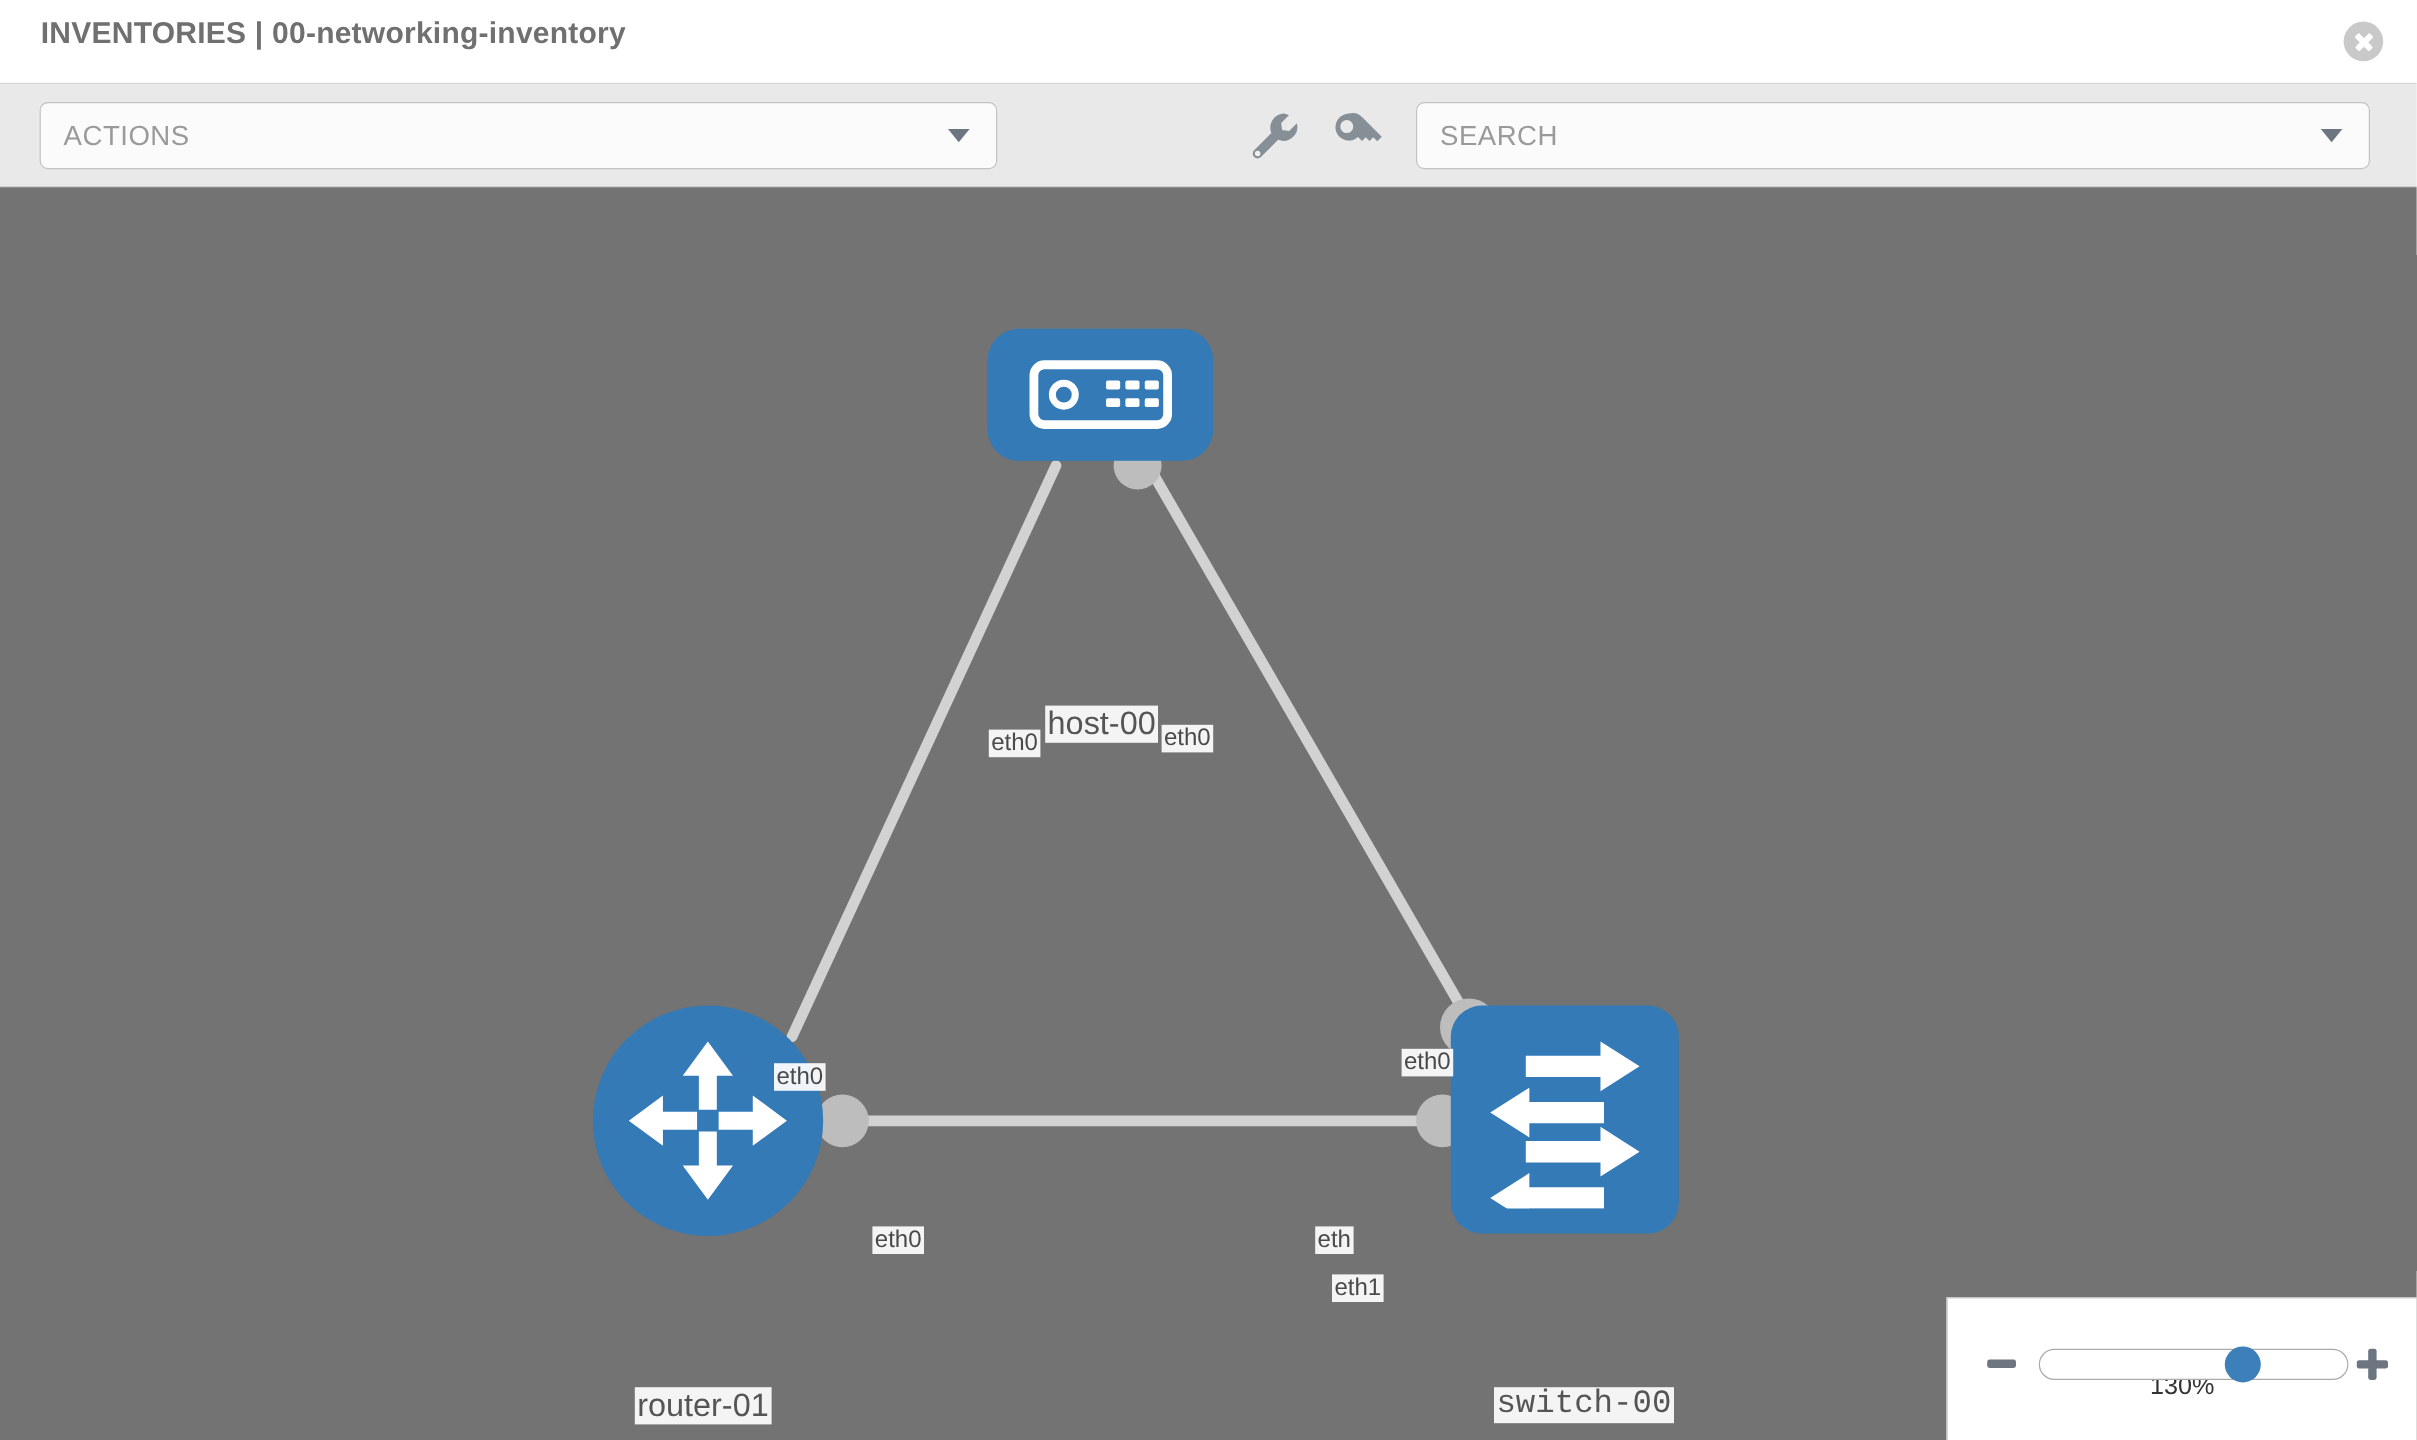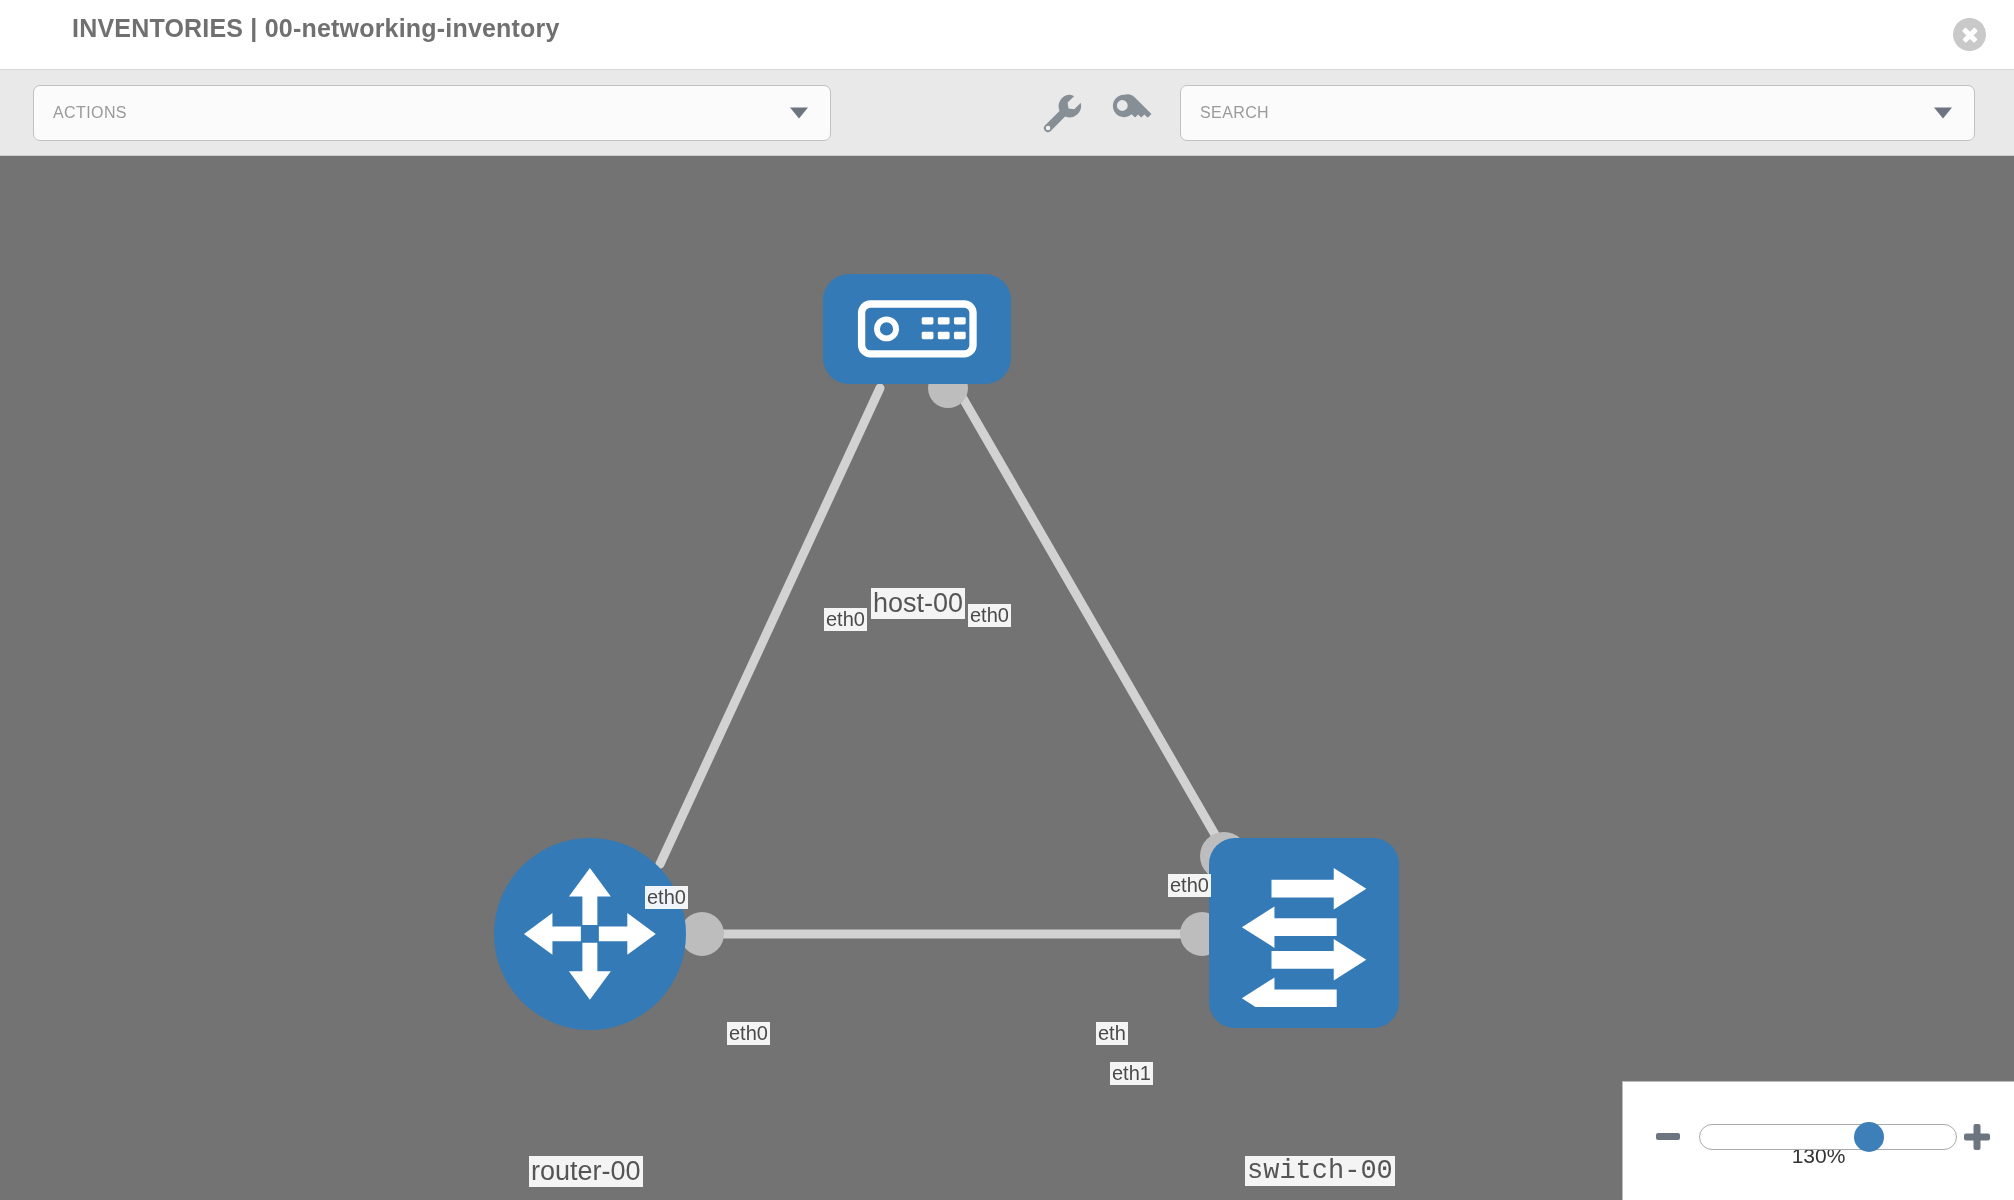--- a/index.html
+++ b/index.html
@@ -24,21 +24,20 @@
     box-sizing: border-box;
   }
   #page-title {
     position: absolute;
     left: 34px; top: 14px;
     font-size: 25px;
     font-weight: bold;
     color: #707070;
     letter-spacing: 0.2px;
     white-space: nowrap;
-    margin-left: 38px;
   }
   #close-btn {
     position: absolute;
     right: 28px; top: 18px;
     width: 33px; height: 33px;
     border-radius: 50%;
     background: #c9c9c9;
     cursor: pointer;
   }
   #close-btn .bar {
@@ -66,21 +65,21 @@
     border-radius: 7px;
     box-sizing: border-box;
     cursor: pointer;
   }
   #actions-select { left: 33px; top: 15px; width: 798px; height: 56px; }
   #search-select  { left: 1180px; top: 15px; width: 795px; height: 56px; }
   .select-label {
     position: absolute;
     left: 19px; top: 50%;
     transform: translateY(-50%);
-    font-size: 16px;
+    font-size: 23px;
     color: #9a9a9a;
     letter-spacing: 0.4px;
     white-space: nowrap;
   }
   .caret {
     position: absolute;
     right: 22px; top: 50%;
     transform: translateY(-50%);
     width: 0; height: 0;
     border-left: 9px solid transparent;
@@ -297,21 +296,21 @@
         <g fill="#ffffff">
           <path d="M28 14 L70 14 L70 6 L92 20 L70 34 L70 26 L28 26 Z"></path>
           <path d="M72 40 L30 40 L30 32 L8 46 L30 60 L30 52 L72 52 Z"></path>
           <path d="M28 62 L70 62 L70 54 L92 68 L70 82 L70 74 L28 74 Z"></path>
           <path d="M72 88 L30 88 L30 80 L8 94 L30 108 L30 100 L72 100 Z"></path>
         </g>
       </svg>
     </div>
 
     <div class="node-label" style="left:871px; top:432px;">host-00</div>
-    <div class="node-label" style="left:529px; top:1000px;">router-00</div>
+    <div class="node-label" style="left:529px; top:1000px;">router-01</div>
     <div class="node-label" style="left:1245px; top:1000px;font-family:Liberation Mono, monospace;">switch-00</div>
 
     <div class="edge-label" style="left:824px; top:452px;">eth0</div>
     <div class="edge-label" style="left:968px; top:448px;">eth0</div>
     <div class="edge-label" style="left:645px; top:730px;">eth0</div>
     <div class="edge-label" style="left:1168px; top:718px;">eth0</div>
     <div class="edge-label" style="left:727px; top:866px;">eth0</div>
     <div class="edge-label" style="left:1096px; top:866px;">eth</div>
     <div class="edge-label" style="left:1110px; top:866px;margin-top:40px;">eth1</div>
 

